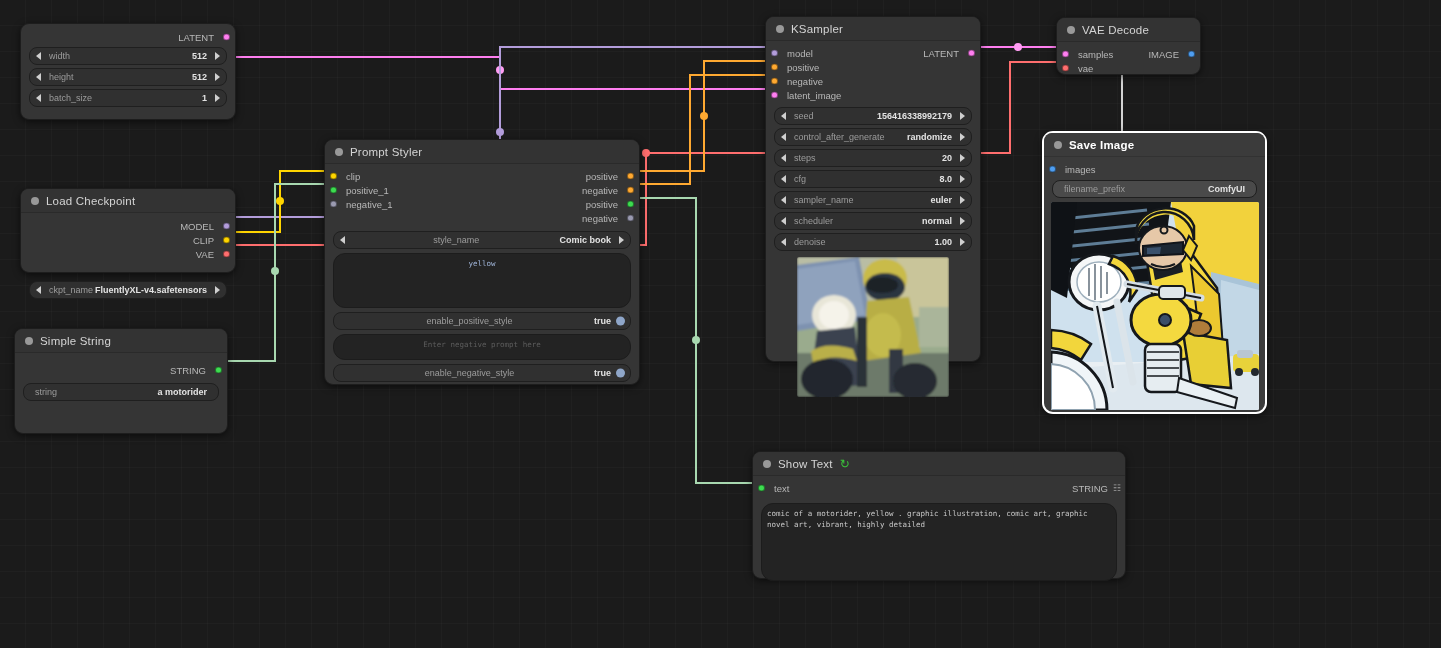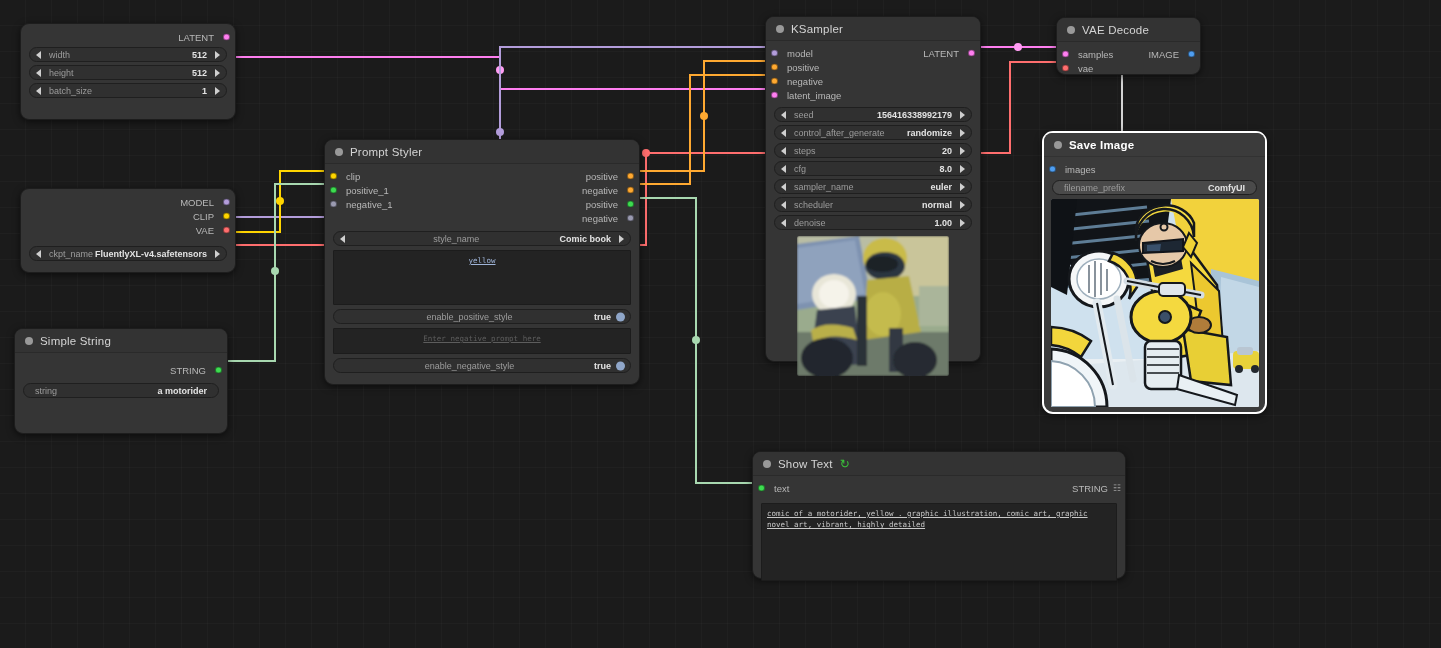--- a/index.html
+++ b/index.html
@@ -70,44 +70,44 @@
     color: #a0a0a0; font-size: 9px; }
 
   
   .widget {
     position: relative;
     height: 15px; margin: 3px 8px;
     background: #303030;
     border: 1px solid #1f1f1f;
     border-radius: 8px;
     display: flex; align-items: center;
-    padding: 0 7px;
+    padding: 8px 7px;
     font-size: 9px;
   }
   .w-name { color: #9c9c9c; flex: 1; padding-left: 12px; white-space: nowrap; }
   .w-name.noarrow { padding-left: 4px; }
   .w-val { color: #e3e3e3; font-weight: bold; padding-right: 12px; white-space: nowrap; }
   .w-val.noarrow { padding-right: 4px; }
   .arrow-l, .arrow-r {
     position: absolute; top: 50%; transform: translateY(-50%);
     width: 0; height: 0; border-top: 4px solid transparent; border-bottom: 4px solid transparent;
   }
   .arrow-l { left: 6px; border-right: 5px solid #cfcfcf; }
   .arrow-r { right: 6px; border-left: 5px solid #cfcfcf; }
 
   .toggle {
     position: absolute; right: 5px; top: 50%; transform: translateY(-50%);
     width: 9px; height: 9px; border-radius: 50%; background: #8fa6c9;
   }
 
   .textarea {
     margin: 4px 8px; background: #232323; border: 1px solid #1c1c1c;
-    border-radius: 1px; padding: 4px 5px;
+    border-radius: 12px; padding: 4px 5px;
     font-family: "DejaVu Sans Mono", monospace; font-size: 7.5px;
-    color: #c8c8c8; overflow: hidden; line-height: 1.5; text-decoration: underline;
+    color: #c8c8c8; overflow: hidden; line-height: 1.5;
   }
   .textarea.placeholder { color: #5d5d5d; }
 
   .preview-img { display: block; margin: 0 auto; border-radius: 2px; }
 
   
   #node-empty-latent { left: 20px; top: 23px; width: 216px; height: 97px; }
   #node-load-ckpt   { left: 20px; top: 188px; width: 216px; height: 85px; }
   #node-simple-str  { left: 14px; top: 328px; width: 214px; height: 106px; }
   #node-prompt-styler { left: 324px; top: 139px; width: 316px; height: 246px; text-align: center; }
@@ -177,34 +177,38 @@
       <div class="widget">
         <span class="arrow-l"></span>
         <span class="w-name">batch_size</span>
         <span class="w-val">1</span>
         <span class="arrow-r"></span>
       </div>
     </div>
   </div>
 
   <div class="node" id="node-load-ckpt">
+    <div class="node-title">
+      <span class="title-dot"></span>
+      <span class="title-text">Load Checkpoint</span>
+    </div>
     <div class="node-body">
       <div class="slot out">
         <span class="slot-label">MODEL</span>
         <span class="dot" style="background:#b39ddb"></span>
       </div>
       <div class="slot out">
         <span class="slot-label">CLIP</span>
         <span class="dot" style="background:#ffd500"></span>
       </div>
       <div class="slot out">
         <span class="slot-label">VAE</span>
         <span class="dot" style="background:#ff6e6e"></span>
       </div>
-      <div class="widget" style="margin-top:9px">
+      <div class="widget" style="margin-top:20px">
         <span class="arrow-l"></span>
         <span class="w-name">ckpt_name</span>
         <span class="w-val">FluentlyXL-v4.safetensors</span>
         <span class="arrow-r"></span>
       </div>
     </div>
   </div>
 
   <div class="node" id="node-simple-str">
     <div class="node-title">

